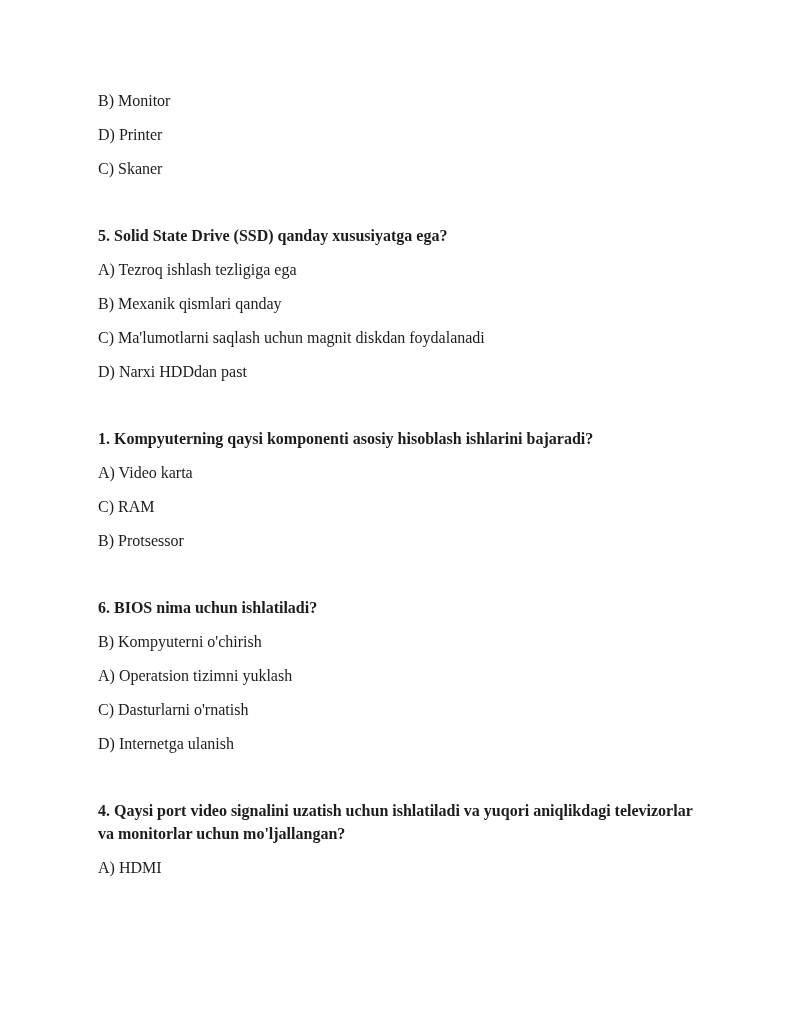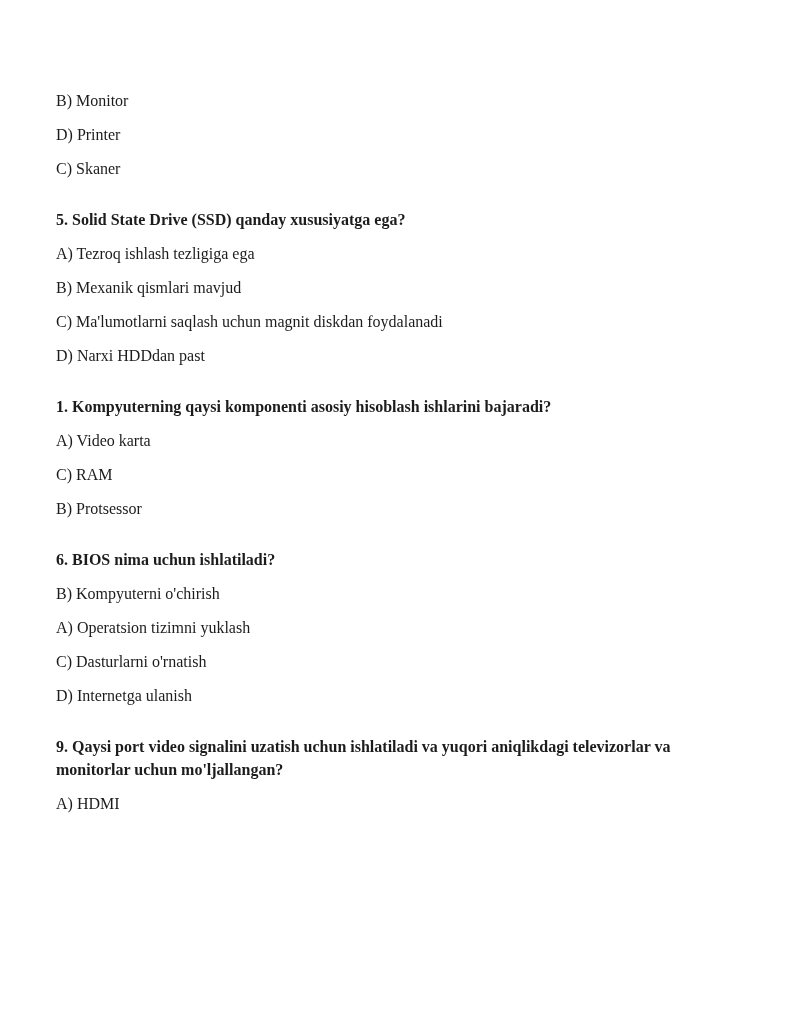--- a/index.html
+++ b/index.html
@@ -11,59 +11,59 @@
     height: 1035px;
     background: #ffffff;
     overflow: hidden;
     font-family: "Liberation Serif", "DejaVu Serif", serif;
     color: #1c1c1c;
   }
   .page {
     box-sizing: border-box;
     width: 800px;
     height: 1035px;
-    padding: 89px 103px 0 56px;
+    padding: 89px 103px 0 98px;
     background: #ffffff;
   }
   .page p {
     margin: 0 0 11px 0;
     font-size: 16px;
     line-height: 23px;
     -webkit-font-smoothing: antialiased;
   }
   p.question-heading {
     font-weight: bold;
-    margin-top: 28px; 
+    margin-top: 44px; 
   }
   p.answer-option {
     font-weight: normal;
   }
 </style>
 </head>
 <body>
 
 <div class="page">
 
   <p class="answer-option">B) Monitor</p>
   <p class="answer-option">D) Printer</p>
   <p class="answer-option">C) Skaner</p>
 
   <p class="question-heading">5. Solid State Drive (SSD) qanday xususiyatga ega?</p>
   <p class="answer-option">A) Tezroq ishlash tezligiga ega</p>
-  <p class="answer-option">B) Mexanik qismlari mavjud</p>
+  <p class="answer-option">B) Mexanik qismlari qanday</p>
   <p class="answer-option">C) Ma'lumotlarni saqlash uchun magnit diskdan foydalanadi</p>
   <p class="answer-option">D) Narxi HDDdan past</p>
 
   <p class="question-heading">1. Kompyuterning qaysi komponenti asosiy hisoblash ishlarini bajaradi?</p>
   <p class="answer-option">A) Video karta</p>
   <p class="answer-option">C) RAM</p>
   <p class="answer-option">B) Protsessor</p>
 
   <p class="question-heading">6. BIOS nima uchun ishlatiladi?</p>
   <p class="answer-option">B) Kompyuterni o'chirish</p>
   <p class="answer-option">A) Operatsion tizimni yuklash</p>
   <p class="answer-option">C) Dasturlarni o'rnatish</p>
   <p class="answer-option">D) Internetga ulanish</p>
 
-  <p class="question-heading">9. Qaysi port video signalini uzatish uchun ishlatiladi va yuqori aniqlikdagi televizorlar va monitorlar uchun mo'ljallangan?</p>
+  <p class="question-heading">4. Qaysi port video signalini uzatish uchun ishlatiladi va yuqori aniqlikdagi televizorlar va monitorlar uchun mo'ljallangan?</p>
   <p class="answer-option">A) HDMI</p>
 
 </div>
 
 </body></html>

